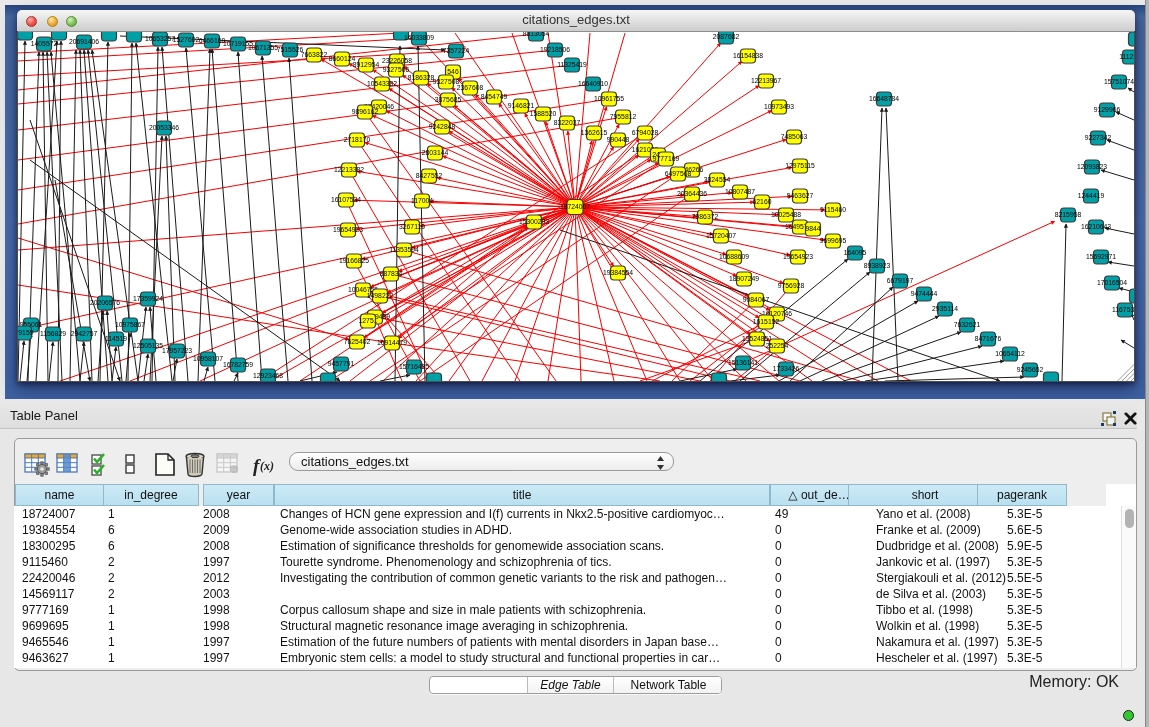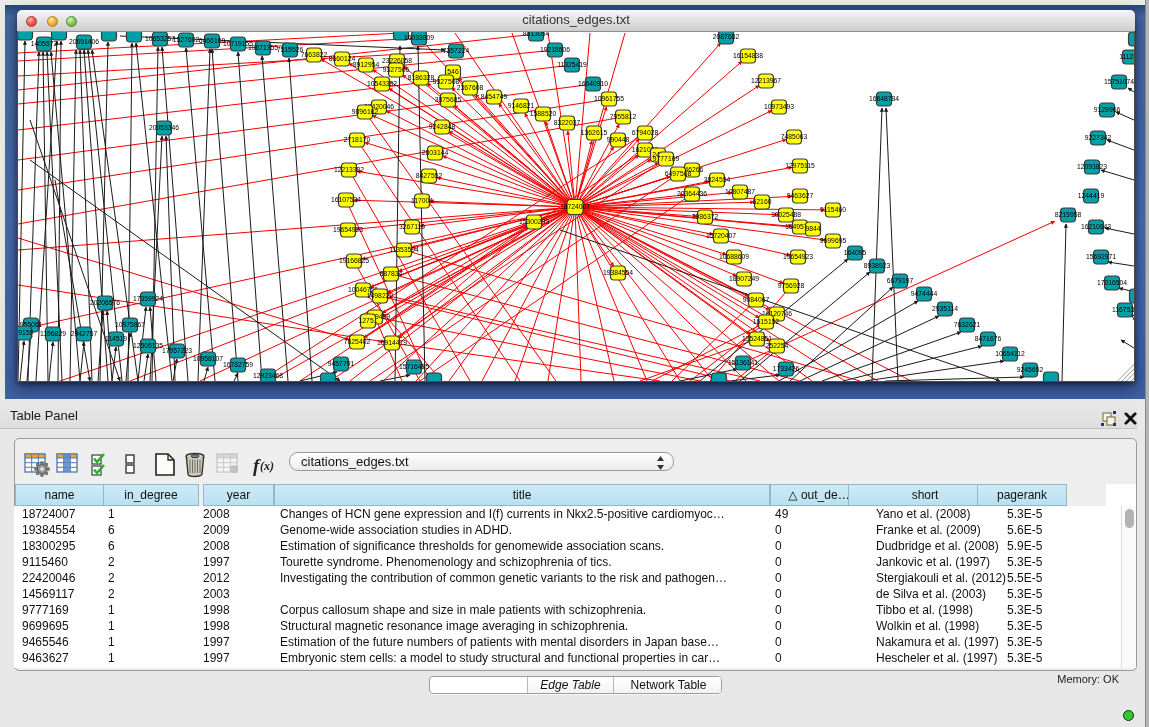--- a/index.html
+++ b/index.html
@@ -38,21 +38,21 @@
 #hdrgap { position:absolute; left:1106px; top:484px; width:30px; height:22px; background:#fff; }
 #sbar { position:absolute; left:1121px; top:506px; width:15px; height:162px; background:#fafafa; border-left:1px solid #ddd; }
 #sthumb { position:absolute; left:3px; top:3px; width:9px; height:19px; background:#b3b3b3; border-radius:5px; }
 #tabs { position:absolute; left:429px; top:676px; width:293px; height:18px; border:1px solid #9e9e9e;
   border-radius:4px; overflow:hidden; background:#fff; box-shadow:0 1px 0 rgba(255,255,255,.7); }
 .tab { position:absolute; top:0; height:18px; font-size:12px; text-align:center; line-height:17px; color:#111;
   background:linear-gradient(180deg,#ffffff,#f1f1f1); }
 .tab.sel { background:linear-gradient(180deg,#a9a9a9,#8c8c8c); color:#fff; }
 #t1 { left:0; width:90px;margin-top:48px; } #t2 { left:97px; width:86px; border-left:1px solid #bbb;font-style:italic; }
 #t3 { left:183px; width:110px; border-left:1px solid #bbb; }
-#mem { position:absolute; right:30px; top:673px; font-size:11px; color:#222; }
+#mem { position:absolute; right:30px; top:673px; font-size:16px; color:#222; }
 #memdot { position:absolute; right:15px; top:710px; width:11px; height:11px; border-radius:50%;
   background:#31c831; border:1.5px solid #222; }
 #rstrip { position:absolute; left:1145px; top:0; width:4px; height:727px; background:#b5b5b5; border-left:1px solid #888; }
 #pfloat { position:absolute; left:1101px; top:411px; width:16px; height:16px; }
 #pclose { position:absolute; left:1124px; top:412px; width:13px; height:13px; }
 </style></head>
 <body>
 <div id="desktop">
   <div id="win">
     <div id="titlebar">citations_edges.txt

